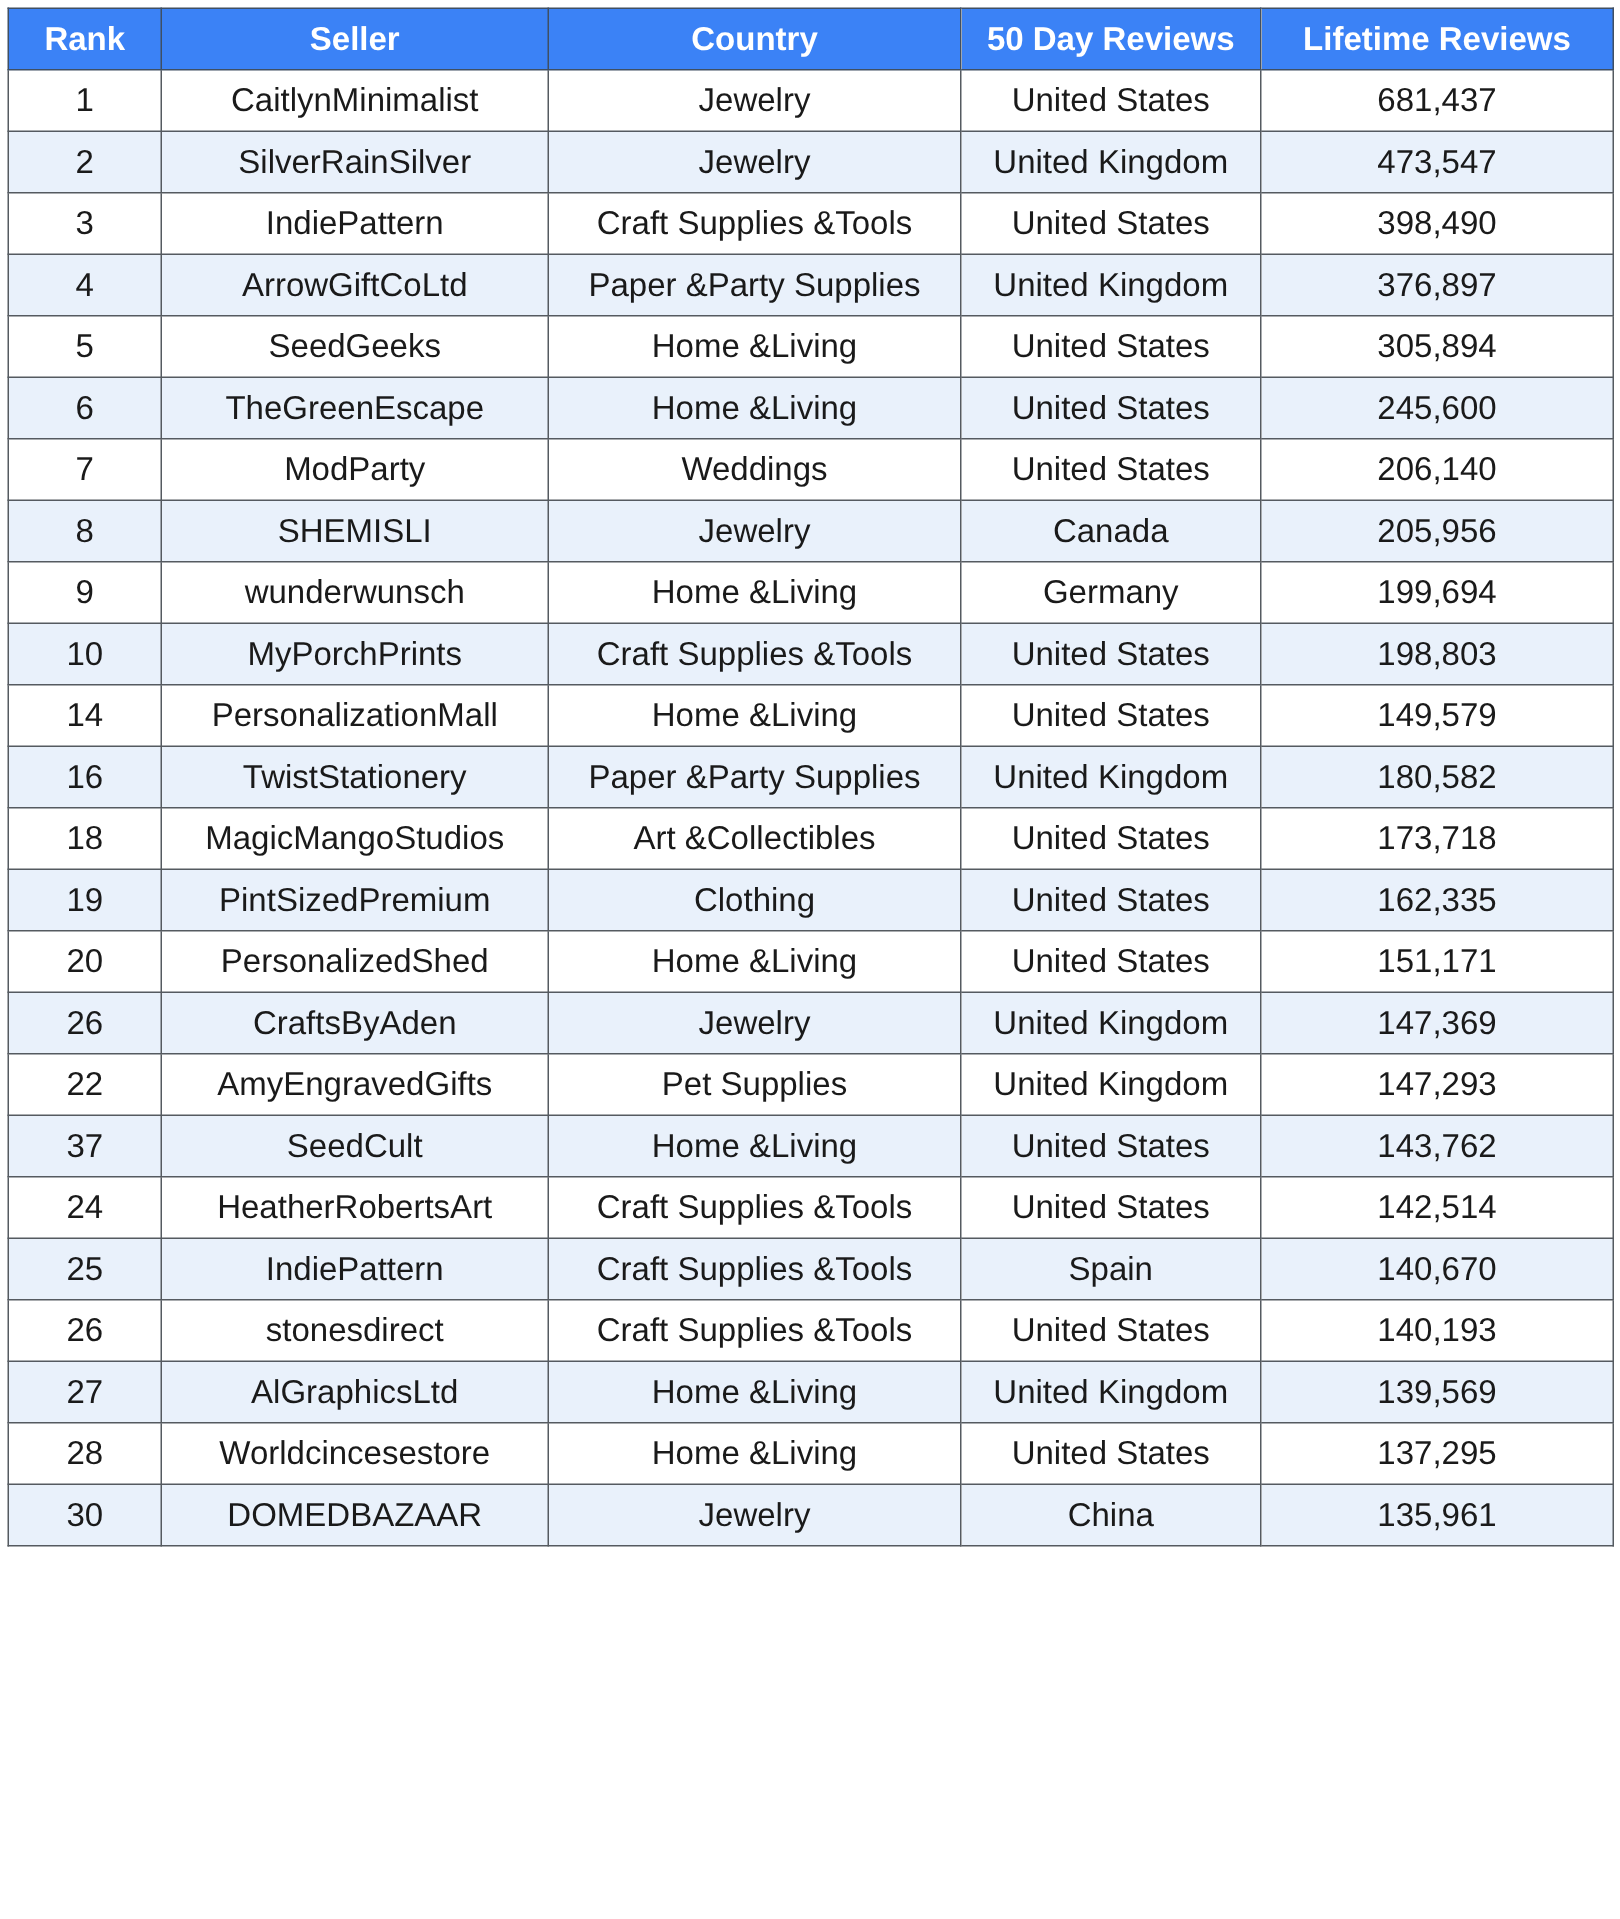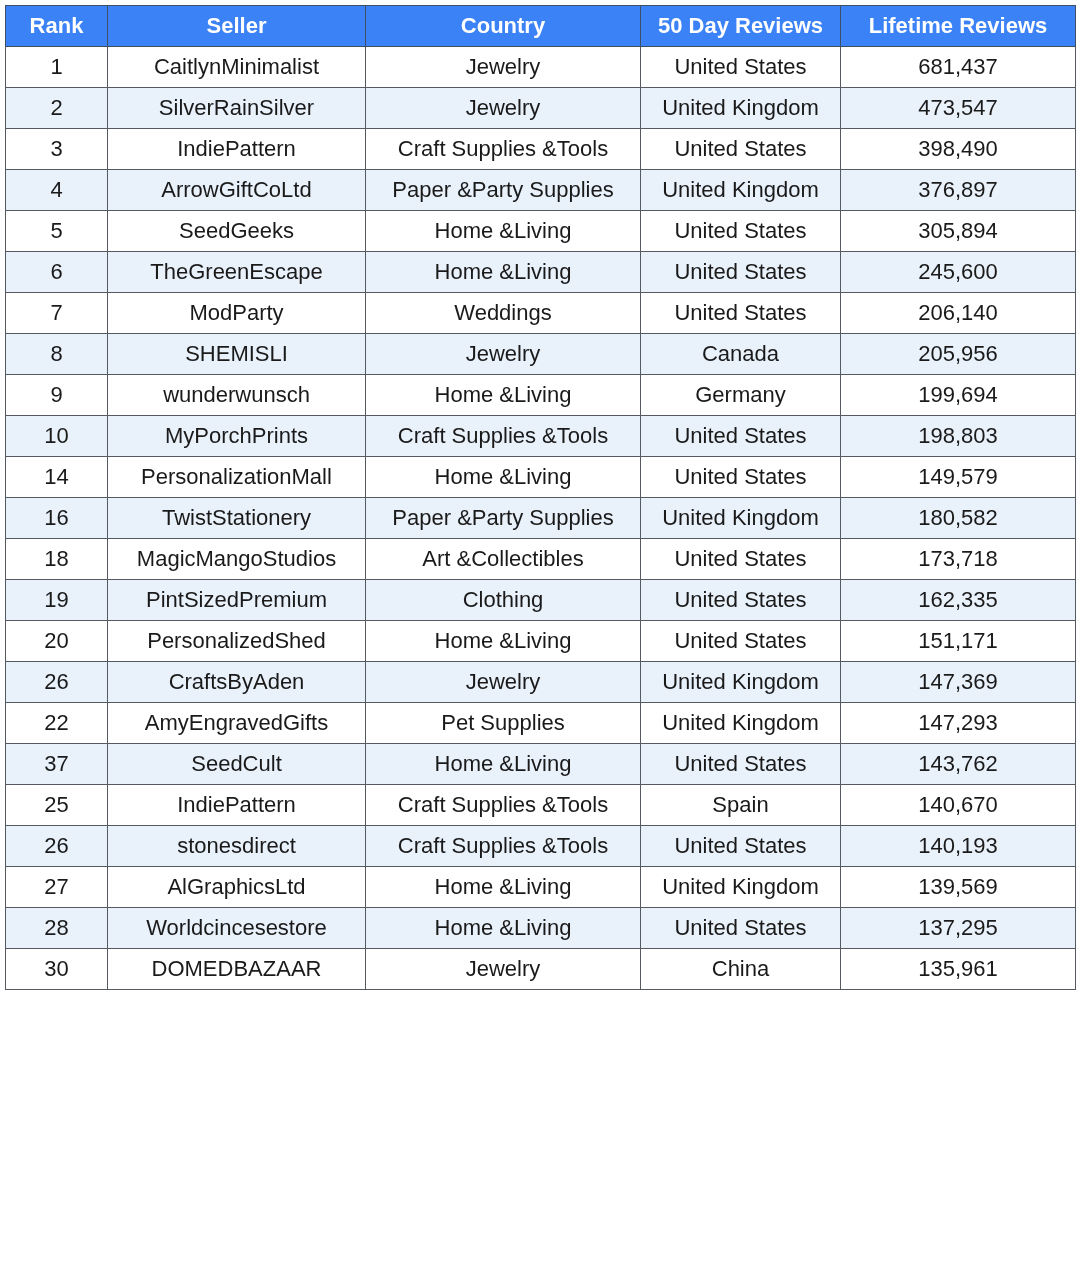--- a/index.html
+++ b/index.html
@@ -170,20 +170,27 @@
         <td>147,293</td>
       </tr>
       <tr>
         <td>37</td>
         <td>SeedCult</td>
         <td>Home &amp;Living</td>
         <td>United States</td>
         <td>143,762</td>
       </tr>
       <tr>
+        <td>24</td>
+        <td>HeatherRobertsArt</td>
+        <td>Craft Supplies &amp;Tools</td>
+        <td>United States</td>
+        <td>142,514</td>
+      </tr>
+      <tr>
         <td>25</td>
         <td>IndiePattern</td>
         <td>Craft Supplies &amp;Tools</td>
         <td>Spain</td>
         <td>140,670</td>
       </tr>
       <tr>
         <td>26</td>
         <td>stonesdirect</td>
         <td>Craft Supplies &amp;Tools</td>

